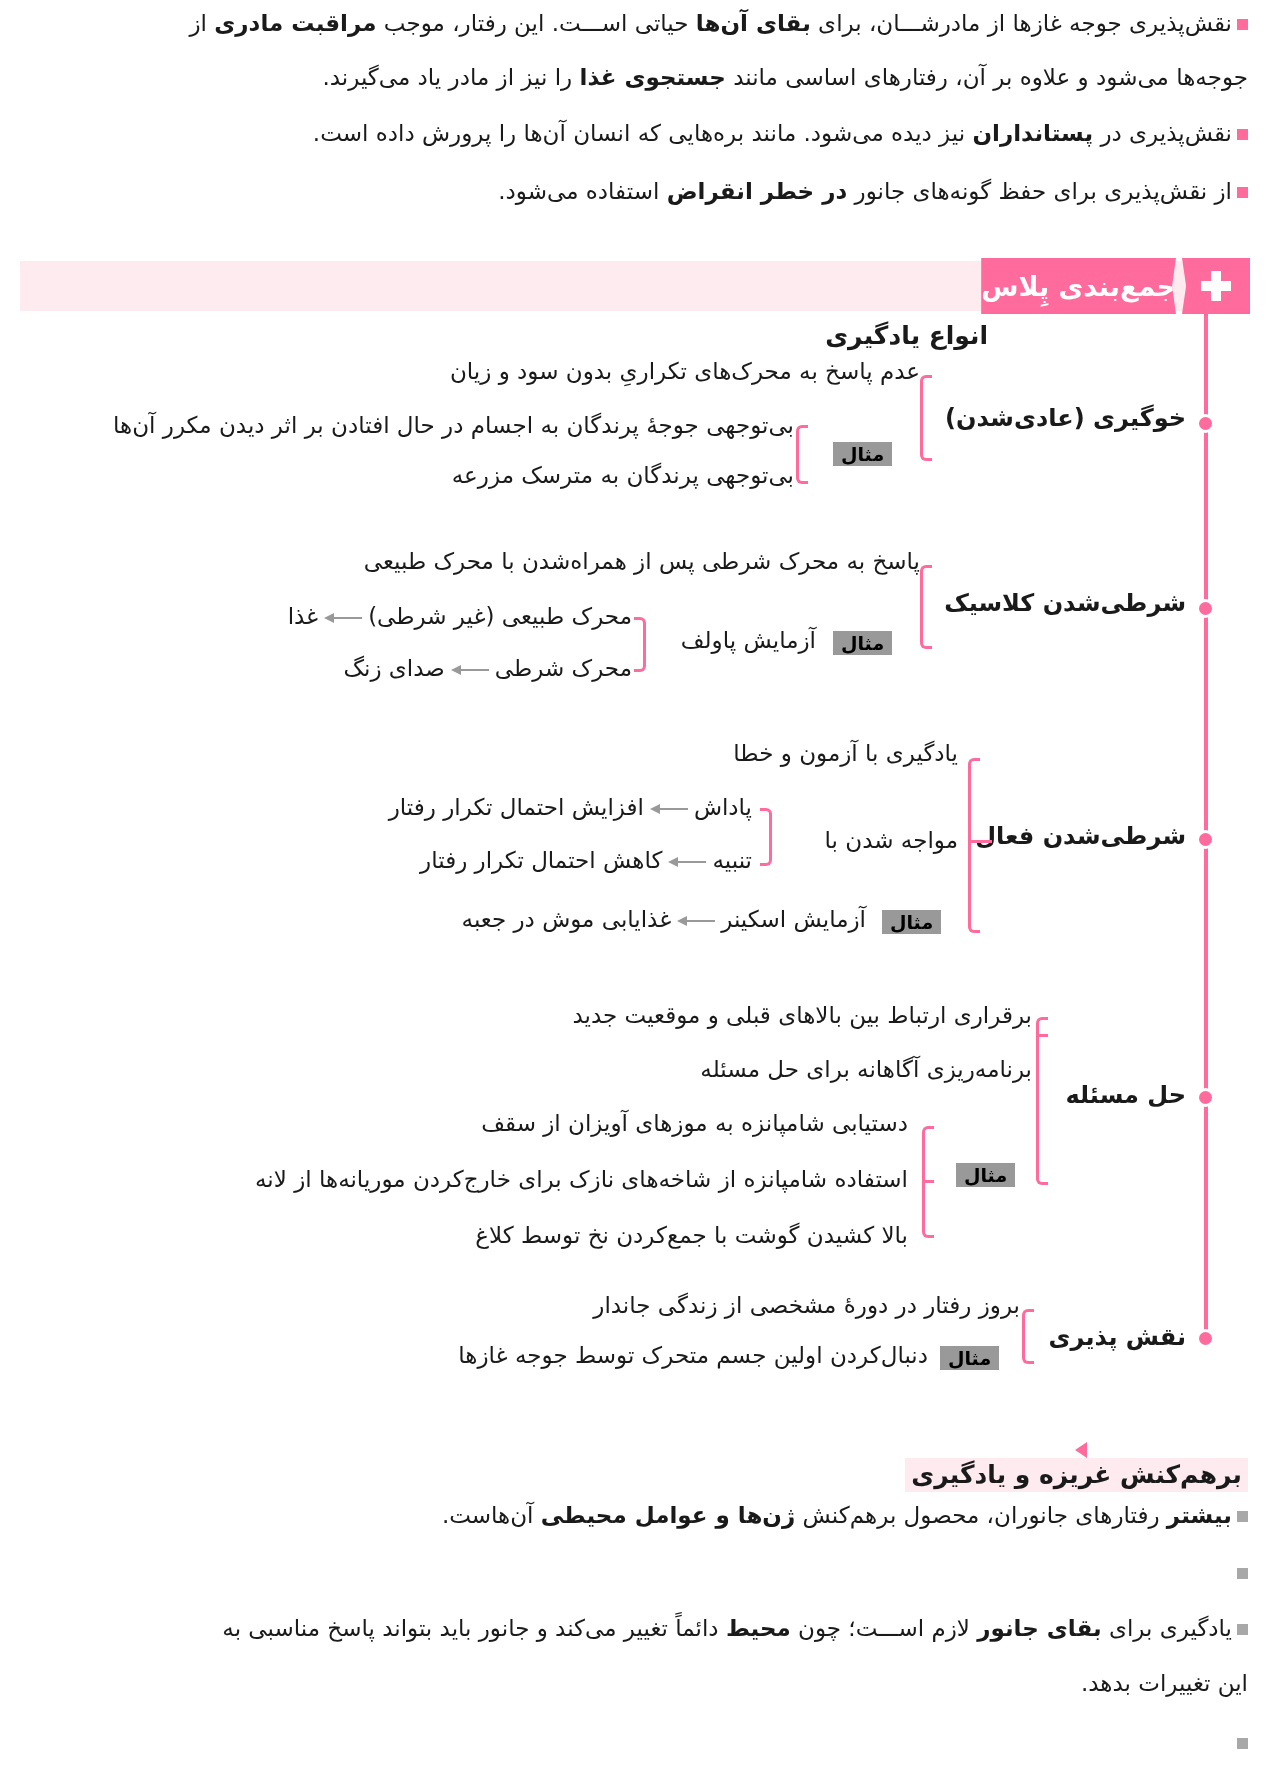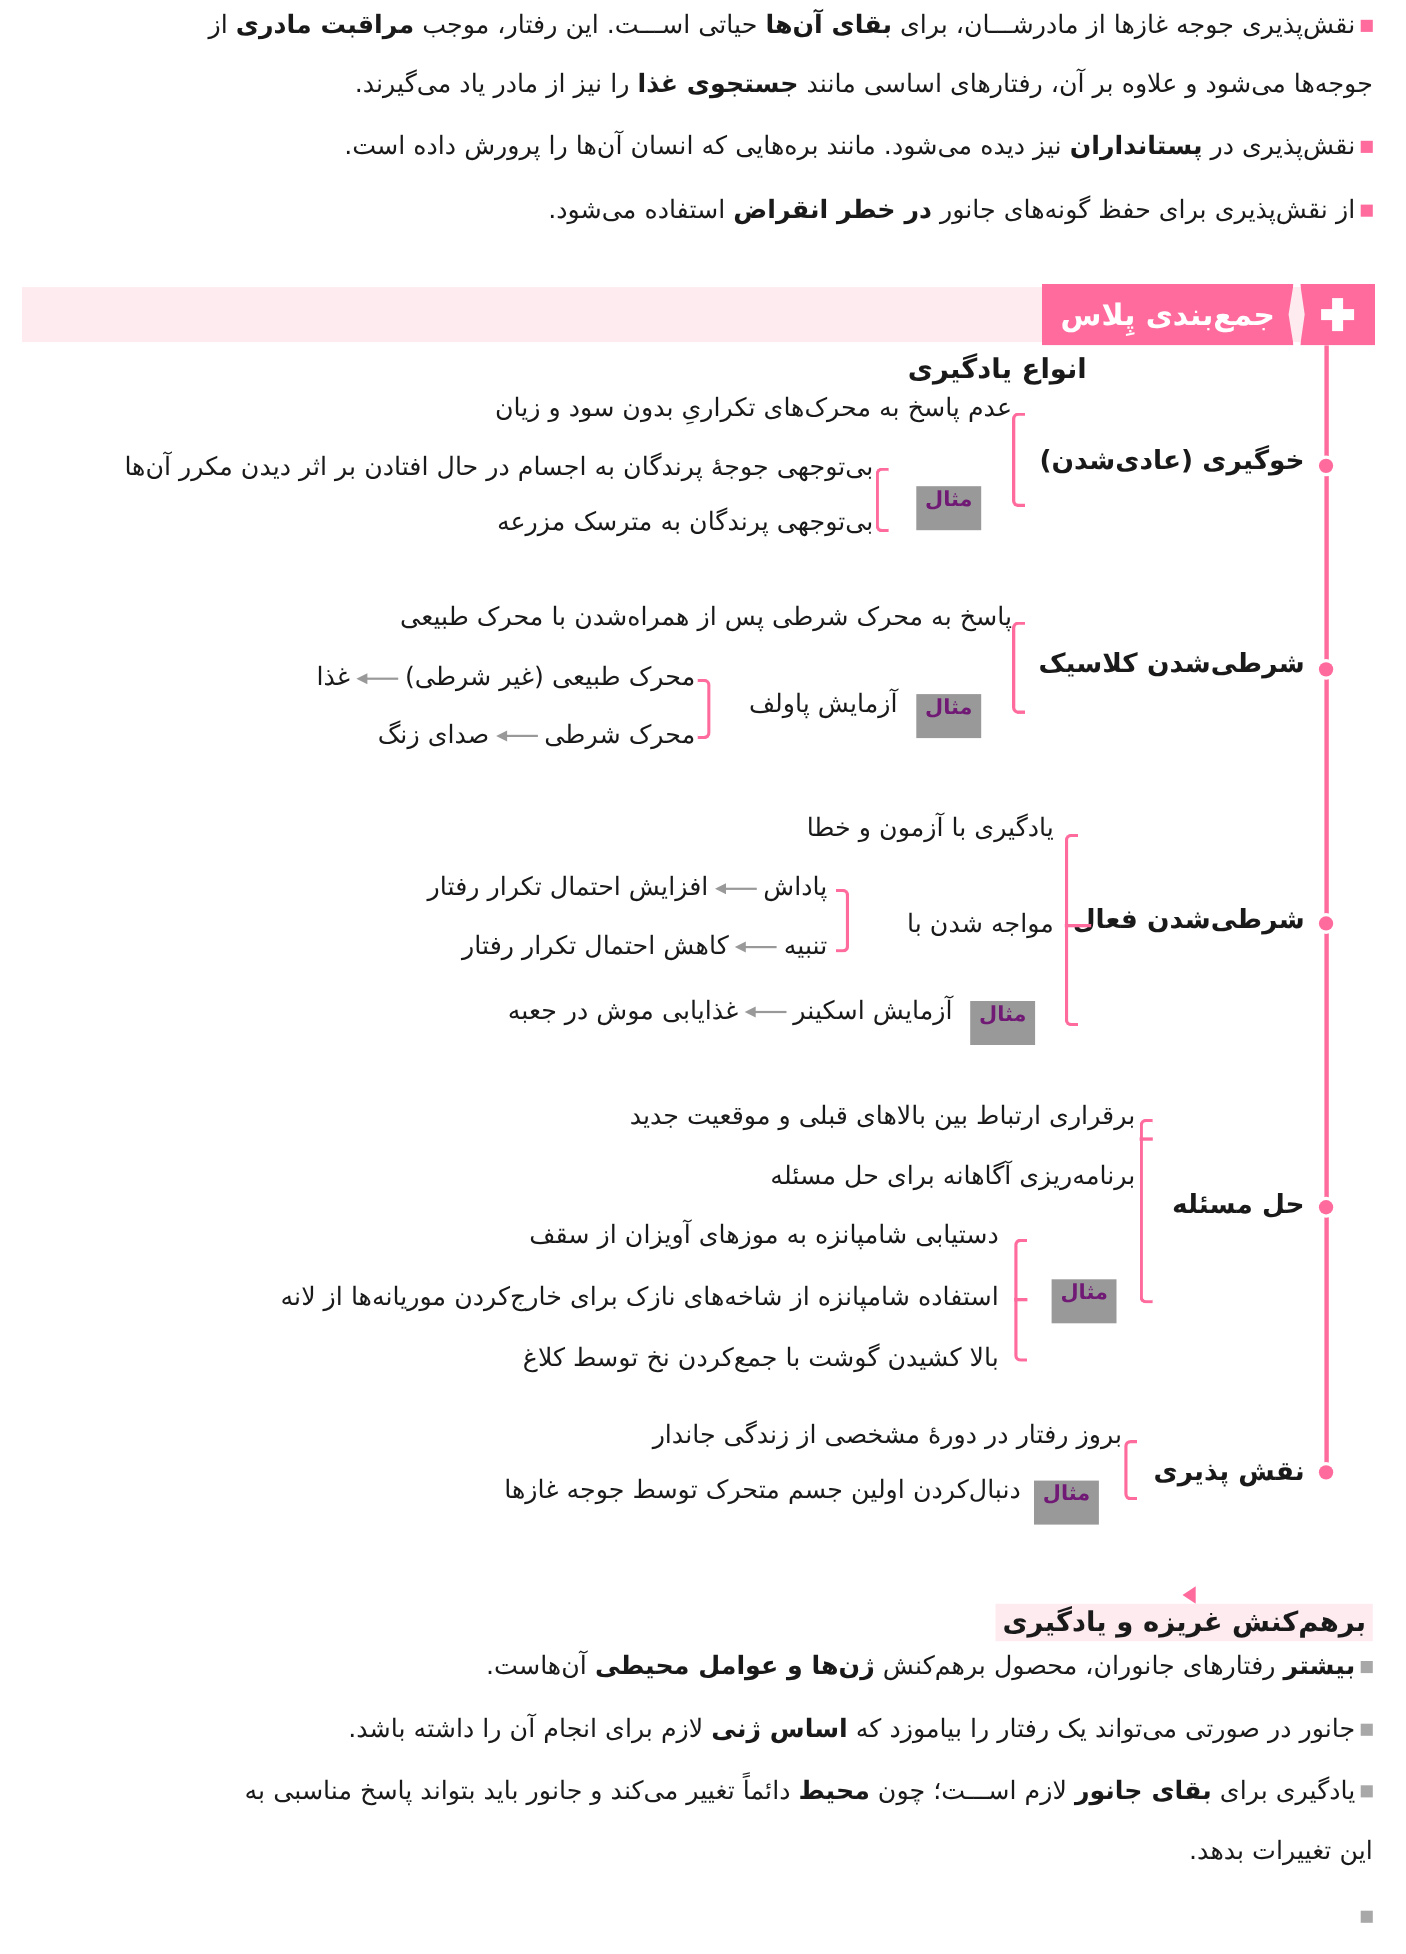--- a/index.html
+++ b/index.html
@@ -40,21 +40,21 @@
     position: absolute; right: 28px; top: 258px; width: 68px; height: 56px;
     background: #ff6b9d;
     clip-path: polygon(0 0, 100% 0, 100% 100%, 0 100%, 6% 50%);
     display: flex; align-items: center; justify-content: center;
   }
   .plus-shape { position: relative; width: 30px; height: 30px; }
   .plus-shape::before, .plus-shape::after { content: ""; position: absolute; background: #fff; }
   .plus-shape::before { left: 10px; top: 0; width: 10px; height: 30px; }
   .plus-shape::after { left: 0; top: 10px; width: 30px; height: 10px; }
   .header-tag {
-    position: absolute; right: 102px; top: 258px; height: 56px; padding: 0 17px;
+    position: absolute; right: 102px; top: 258px; height: 56px; padding: 0 0;
     background: #ff6b9d; color: #fff; font-weight: bold; font-size: 27px;
     display: flex; align-items: center;
     clip-path: polygon(0 0, 100% 0, 98% 50%, 100% 100%, 0 100%);
   }
   .header-title {
     position: absolute; right: 290px; top: 262px; height: 50px;
     font-size: 25px; font-weight: bold; display: flex; align-items: center; margin-top: 48px;
   }
 
   
@@ -79,22 +79,22 @@
     position: absolute; border: 3px solid #ff6b9d; border-right: none;
     border-radius: 6px 0 0 6px;
   }
   .bracket-r {
     position: absolute; border: 3px solid #ff6b9d; border-left: none;
     border-radius: 0 6px 6px 0;
   }
   .hline { position: absolute; height: 3px; background: #ff6b9d; }
 
   .example-badge {
-    position: absolute; background: #999999; color: #701a75; font-size: 19px; font-weight: bold;
-    padding: 0 8px; height: 40px; line-height: 24px;
+    position: absolute; background: #999999; color: #000000; font-size: 19px; font-weight: bold;
+    padding: 0 8px; height: 24px; line-height: 24px;
   }
   .arrow {
     display: inline-block; position: relative; width: 38px; height: 10px; vertical-align: middle;
     margin: 0 6px;
   }
   .arrow::before {
     content: ""; position: absolute; right: 0; left: 8px; top: 4px; height: 2px; background: #999;
   }
   .arrow::after {
     content: ""; position: absolute; left: 0; top: 0;
@@ -203,21 +203,21 @@
 
 <div class="section-head">
   <span class="section-marker"></span>
   <span class="section-title">برهم‌کنش غریزه و یادگیری</span>
 </div>
 
 <div class="para" style="top:1500px;">
   <span class="bullet-gray"></span><span><b>بیشتر</b><span> رفتارهای جانوران، محصول برهم‌کنش </span><b>ژن‌ها و عوامل محیطی</b><span> آن‌هاست.</span></span>
 </div>
 <div class="para" style="top:1557px;">
-  <span class="bullet-gray"></span><span><span>جانور در صورتی می‌تواند یک رفتار را بیاموزد که </span><b>اساس ژنی</b><span> لازم برای انجام آن را داشته باشد.</span></span>
+  <span class="bullet-gray"></span>
 </div>
 <div class="para" style="top:1613px;">
   <span class="bullet-gray"></span><span><span>یادگیری برای </span><b>بقای جانور</b><span> لازم اســـت؛ چون </span><b>محیط</b><span> دائماً تغییر می‌کند و جانور باید بتواند پاسخ مناسبی به</span></span>
 </div>
 <div class="para" style="top:1668px;">
   <span><span>این تغییرات بدهد.</span></span>
 </div>
 <div class="para" style="top:1727px;">
   <span class="bullet-gray"></span>
 </div>

